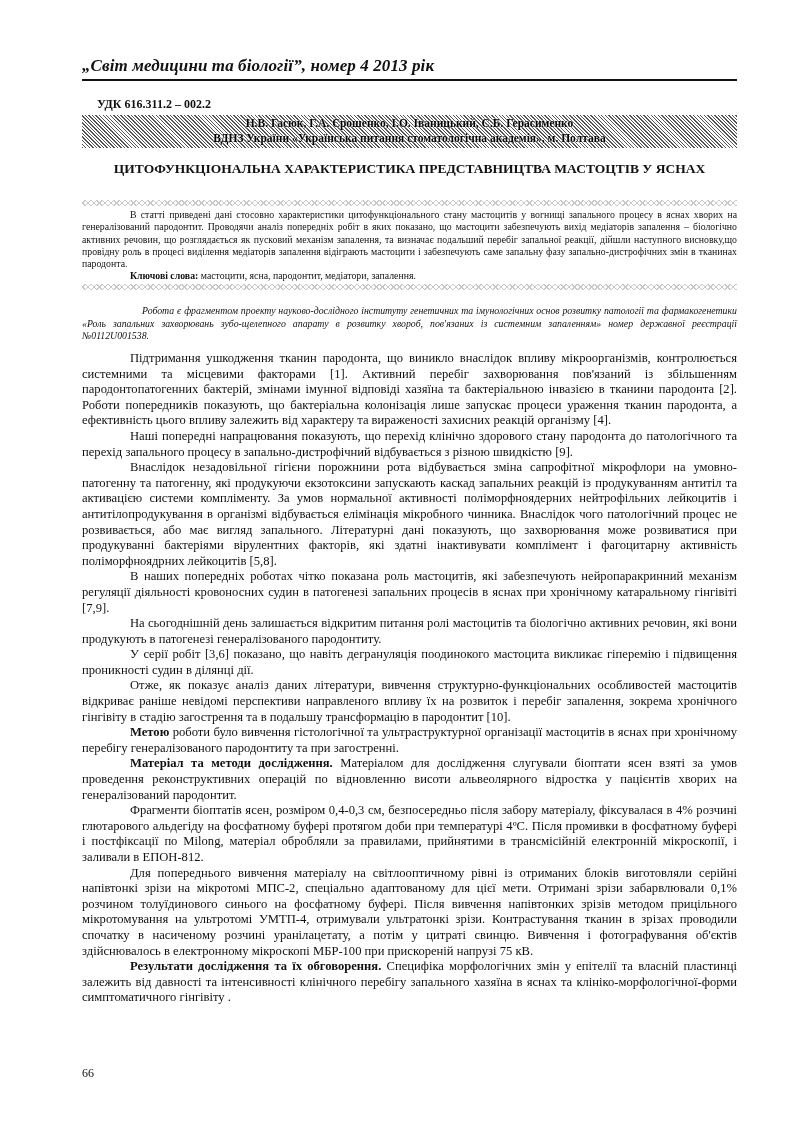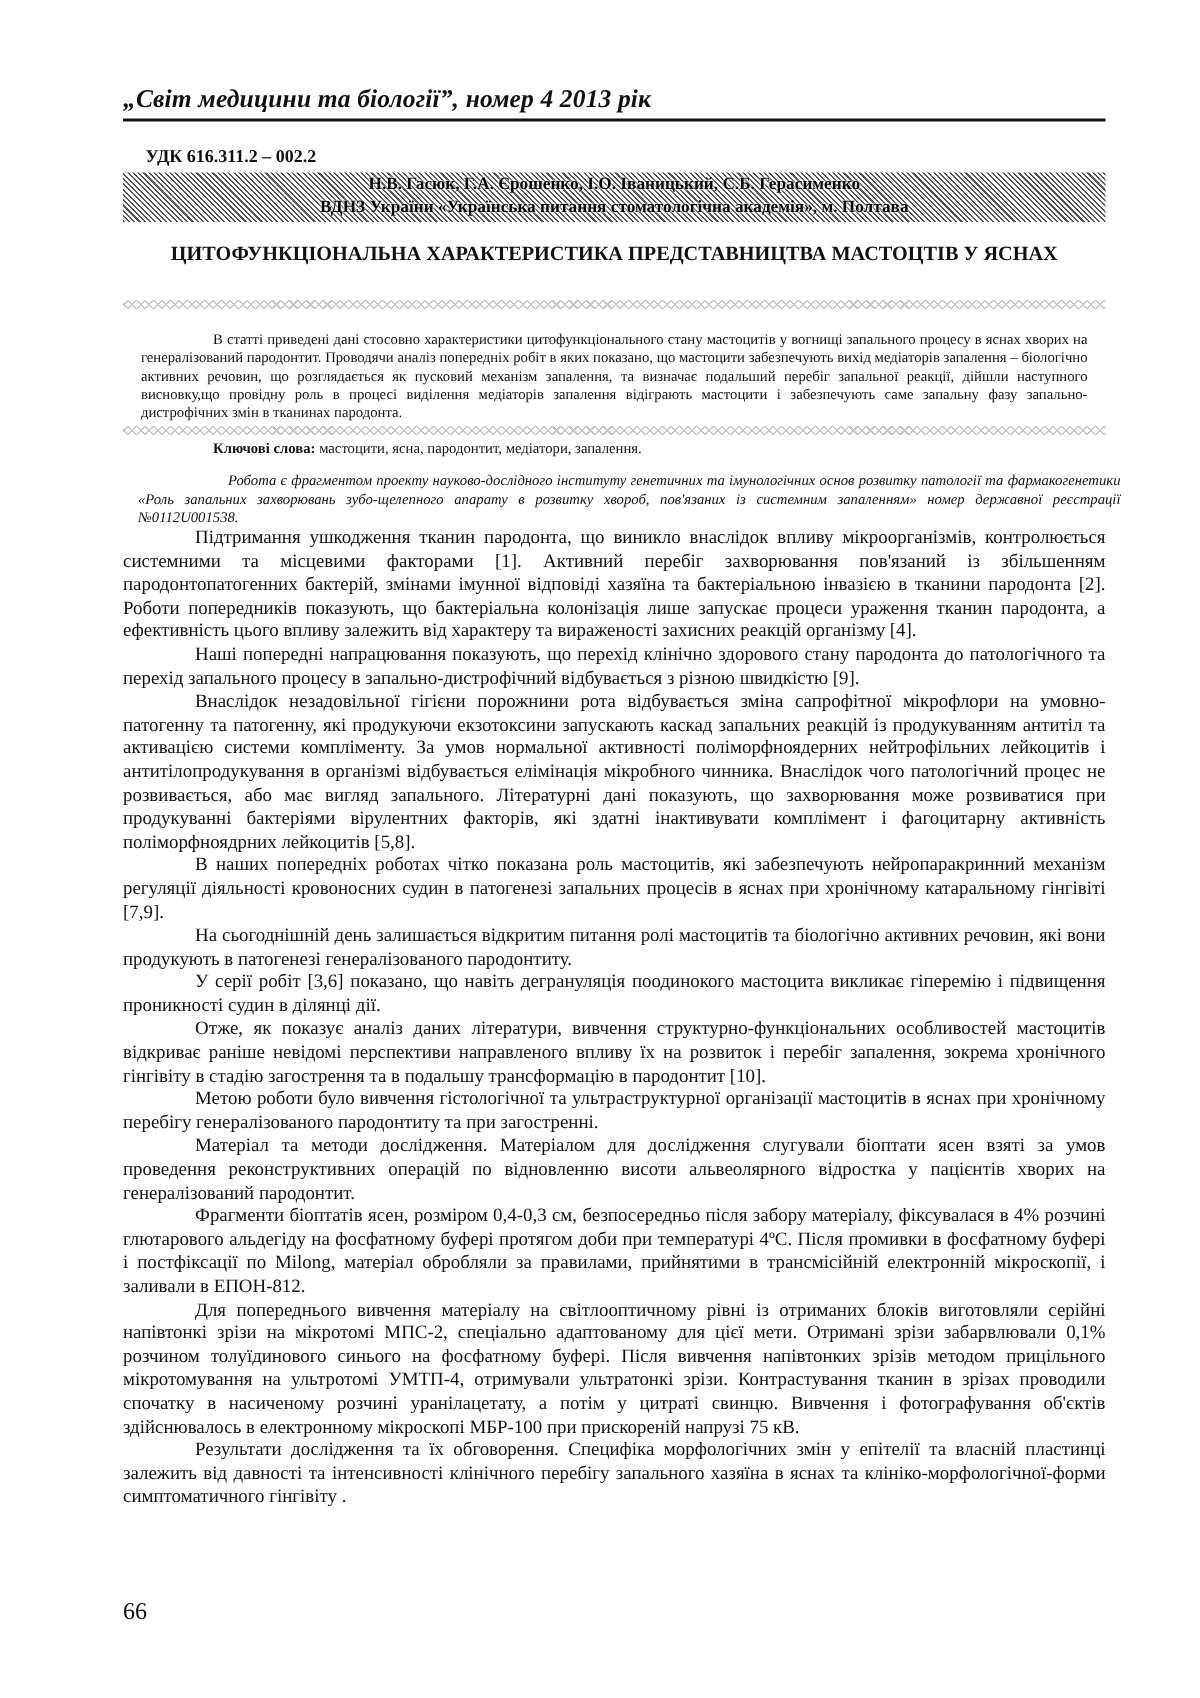--- a/index.html
+++ b/index.html
@@ -26,35 +26,35 @@
     }
     .wave {
       position: absolute; left: 0; width: 655px; height: 6px;
       background-image: repeating-linear-gradient(135deg, transparent 0 2px, #c8c8c8 2px 3px, transparent 3px 4px),
                         repeating-linear-gradient(45deg, transparent 0 2px, #c8c8c8 2px 3px, transparent 3px 4px);
     }
     .abstract {
       position: absolute; top: 209px; left: 0; width: 655px;
       font-size: 9.8px; line-height: 12.3px; text-align: justify;
     }
-    .abstract p { margin: 12px; text-indent: 48px; }
+    .abstract p { margin: 0; text-indent: 48px; }
     .keywords { margin: 0; text-indent: 48px; }
     .kw-label { font-weight: bold; }
     .funding {
       position: absolute; top: 305px; left: 0; width: 655px;
       font-style: italic; font-size: 9.8px; line-height: 12.5px; text-align: justify;
-      text-indent: 60px; margin: 10px;
+      text-indent: 60px; margin: 0;
     }
     .body-text {
       position: absolute; top: 351px; left: 0; width: 655px;
       font-size: 12.6px; line-height: 15.6px; text-align: justify;
     }
     .body-text p { margin: 0; text-indent: 48px; }
-    .lead { font-weight: normal; }
-    .page-number { position: absolute; top: 1066px; left: 0; font-size: 16px; }
+    .lead { font-weight: bold; }
+    .page-number { position: absolute; top: 1066px; left: 0; font-size: 12px; }
   </style>
 </head>
 <body>
 
 <div class="page">
   <div class="journal-header">„Світ медицини та біології”, номер 4 2013 рік</div>
   <div class="udc">УДК 616.311.2 – 002.2</div>
 
   <div class="authors-band">
     <span>Н.В. Гасюк, Г.А. Єрошенко, І.О. Іваницький, С.Б. Герасименко</span>

